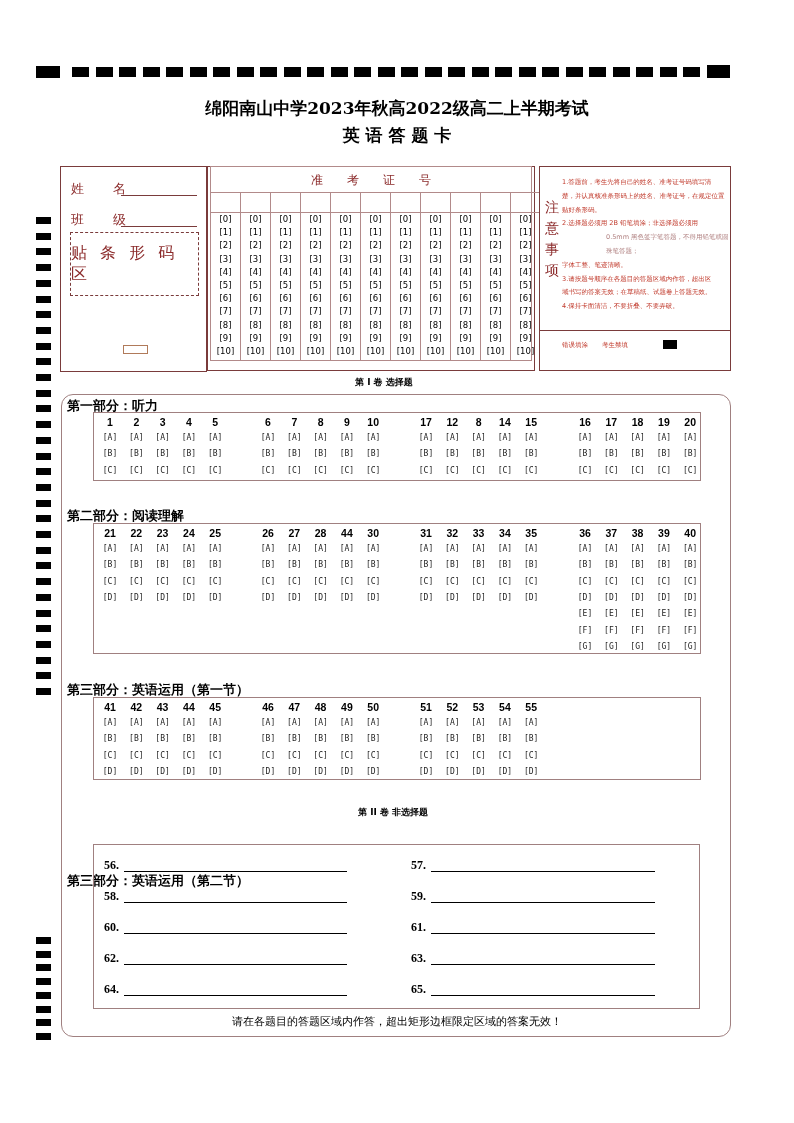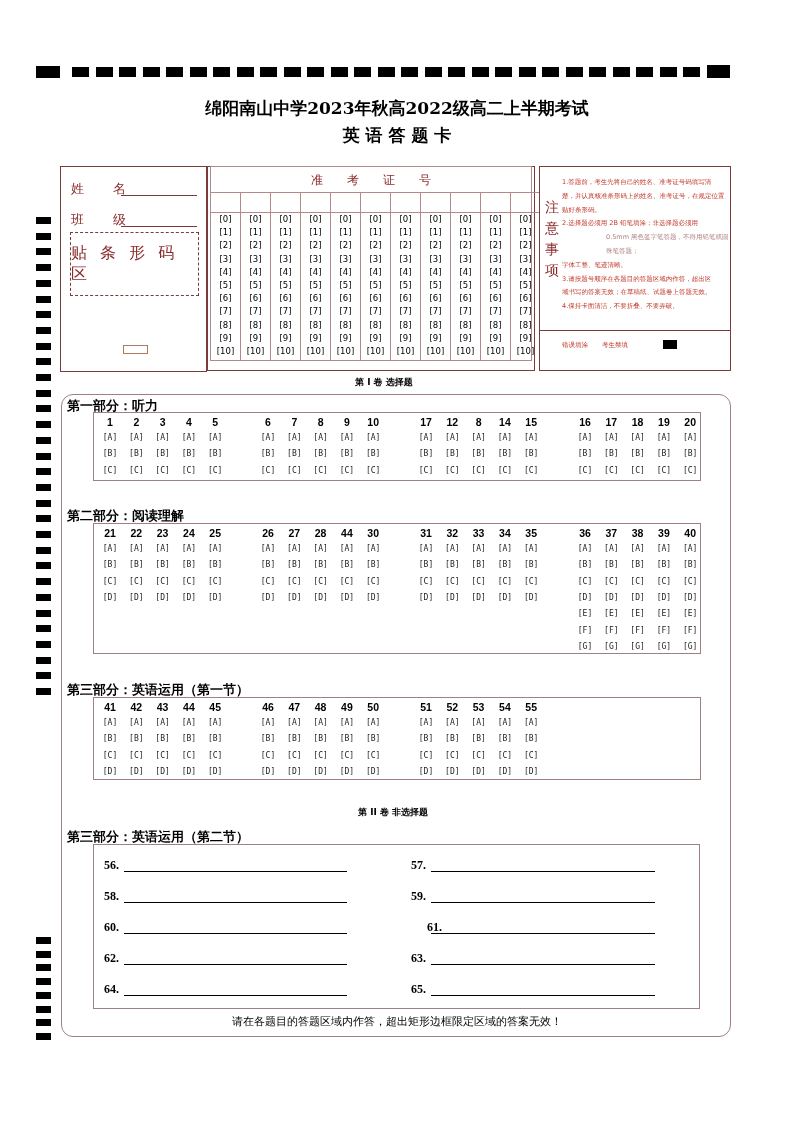--- a/index.html
+++ b/index.html
@@ -581,34 +581,34 @@
     <div class="q-opt" style="left:491.9px;top:750.6px;">[C]</div>
     <div class="q-opt" style="left:491.9px;top:766.9px;">[D]</div>
     <div class="q-num" style="left:518.2px;top:701px;">55</div>
     <div class="q-opt" style="left:518.2px;top:718.0px;">[A]</div>
     <div class="q-opt" style="left:518.2px;top:734.3px;">[B]</div>
     <div class="q-opt" style="left:518.2px;top:750.6px;">[C]</div>
     <div class="q-opt" style="left:518.2px;top:766.9px;">[D]</div>
   </div>
 
 <div class="abs" style="left:358px;top:806px;font-size:9px;font-weight:bold;">第 II 卷  非选择题</div>
-<div class="sec-label" style="left:67px;top:828px;font-family:Liberation Mono, monospace;">第三部分：英语运用（第二节）</div>
+<div class="sec-label" style="left:67px;top:872px;font-family:Liberation Mono, monospace;">第三部分：英语运用（第二节）</div>
 <div class="grp-box" style="left:93px;top:844px;width:607px;height:165px;"></div>
 <div id="fill-items">
     <div class="fill-item" style="left:104px;top:858px;">56.</div>
     <div class="fill-line" style="left:124px;top:871px;width:223px;"></div>
     <div class="fill-item" style="left:411px;top:858px;">57.</div>
     <div class="fill-line" style="left:431px;top:871px;width:224px;"></div>
     <div class="fill-item" style="left:104px;top:889px;">58.</div>
     <div class="fill-line" style="left:124px;top:902px;width:223px;"></div>
     <div class="fill-item" style="left:411px;top:889px;">59.</div>
     <div class="fill-line" style="left:431px;top:902px;width:224px;"></div>
     <div class="fill-item" style="left:104px;top:920px;">60.</div>
     <div class="fill-line" style="left:124px;top:933px;width:223px;"></div>
-    <div class="fill-item" style="left:411px;top:920px;margin-left:16px;">61.</div>
+    <div class="fill-item" style="left:411px;top:920px;">61.</div>
     <div class="fill-line" style="left:431px;top:933px;width:224px;"></div>
     <div class="fill-item" style="left:104px;top:951px;">62.</div>
     <div class="fill-line" style="left:124px;top:964px;width:223px;"></div>
     <div class="fill-item" style="left:411px;top:951px;">63.</div>
     <div class="fill-line" style="left:431px;top:964px;width:224px;"></div>
     <div class="fill-item" style="left:104px;top:982px;">64.</div>
     <div class="fill-line" style="left:124px;top:995px;width:223px;"></div>
     <div class="fill-item" style="left:411px;top:982px;">65.</div>
     <div class="fill-line" style="left:431px;top:995px;width:224px;"></div>
   </div>

